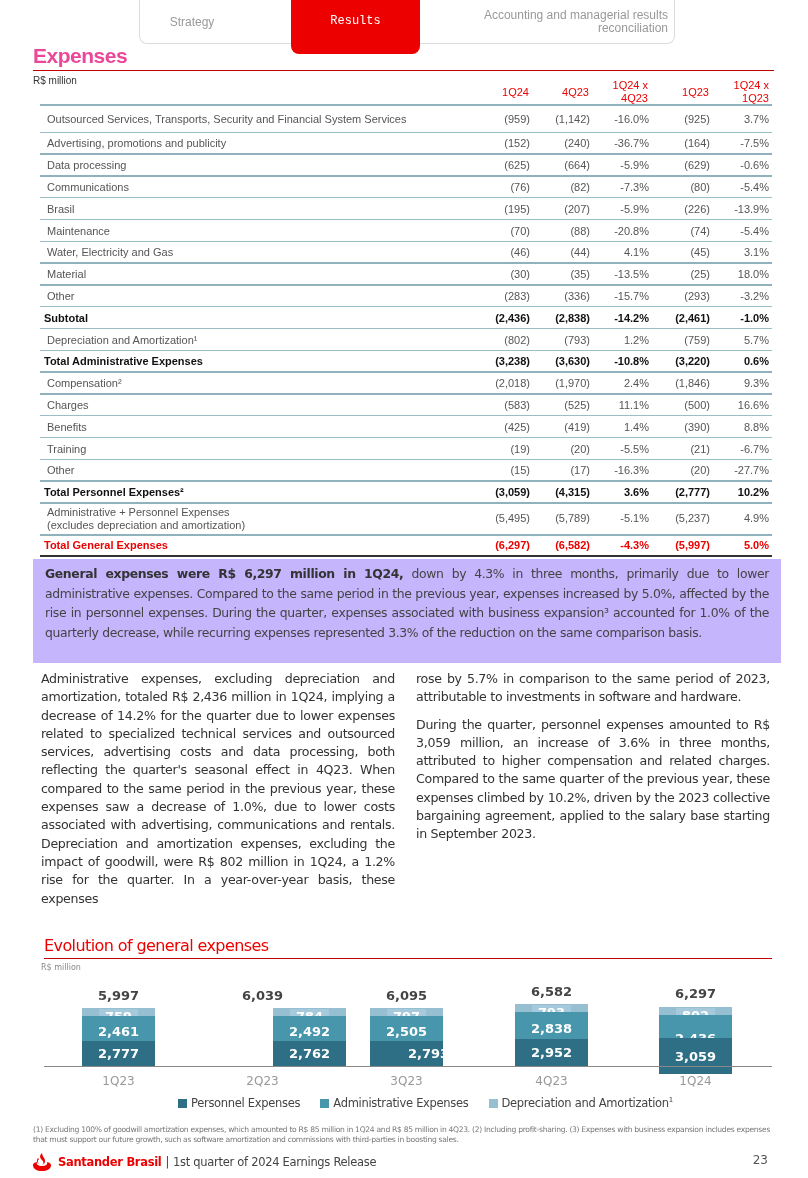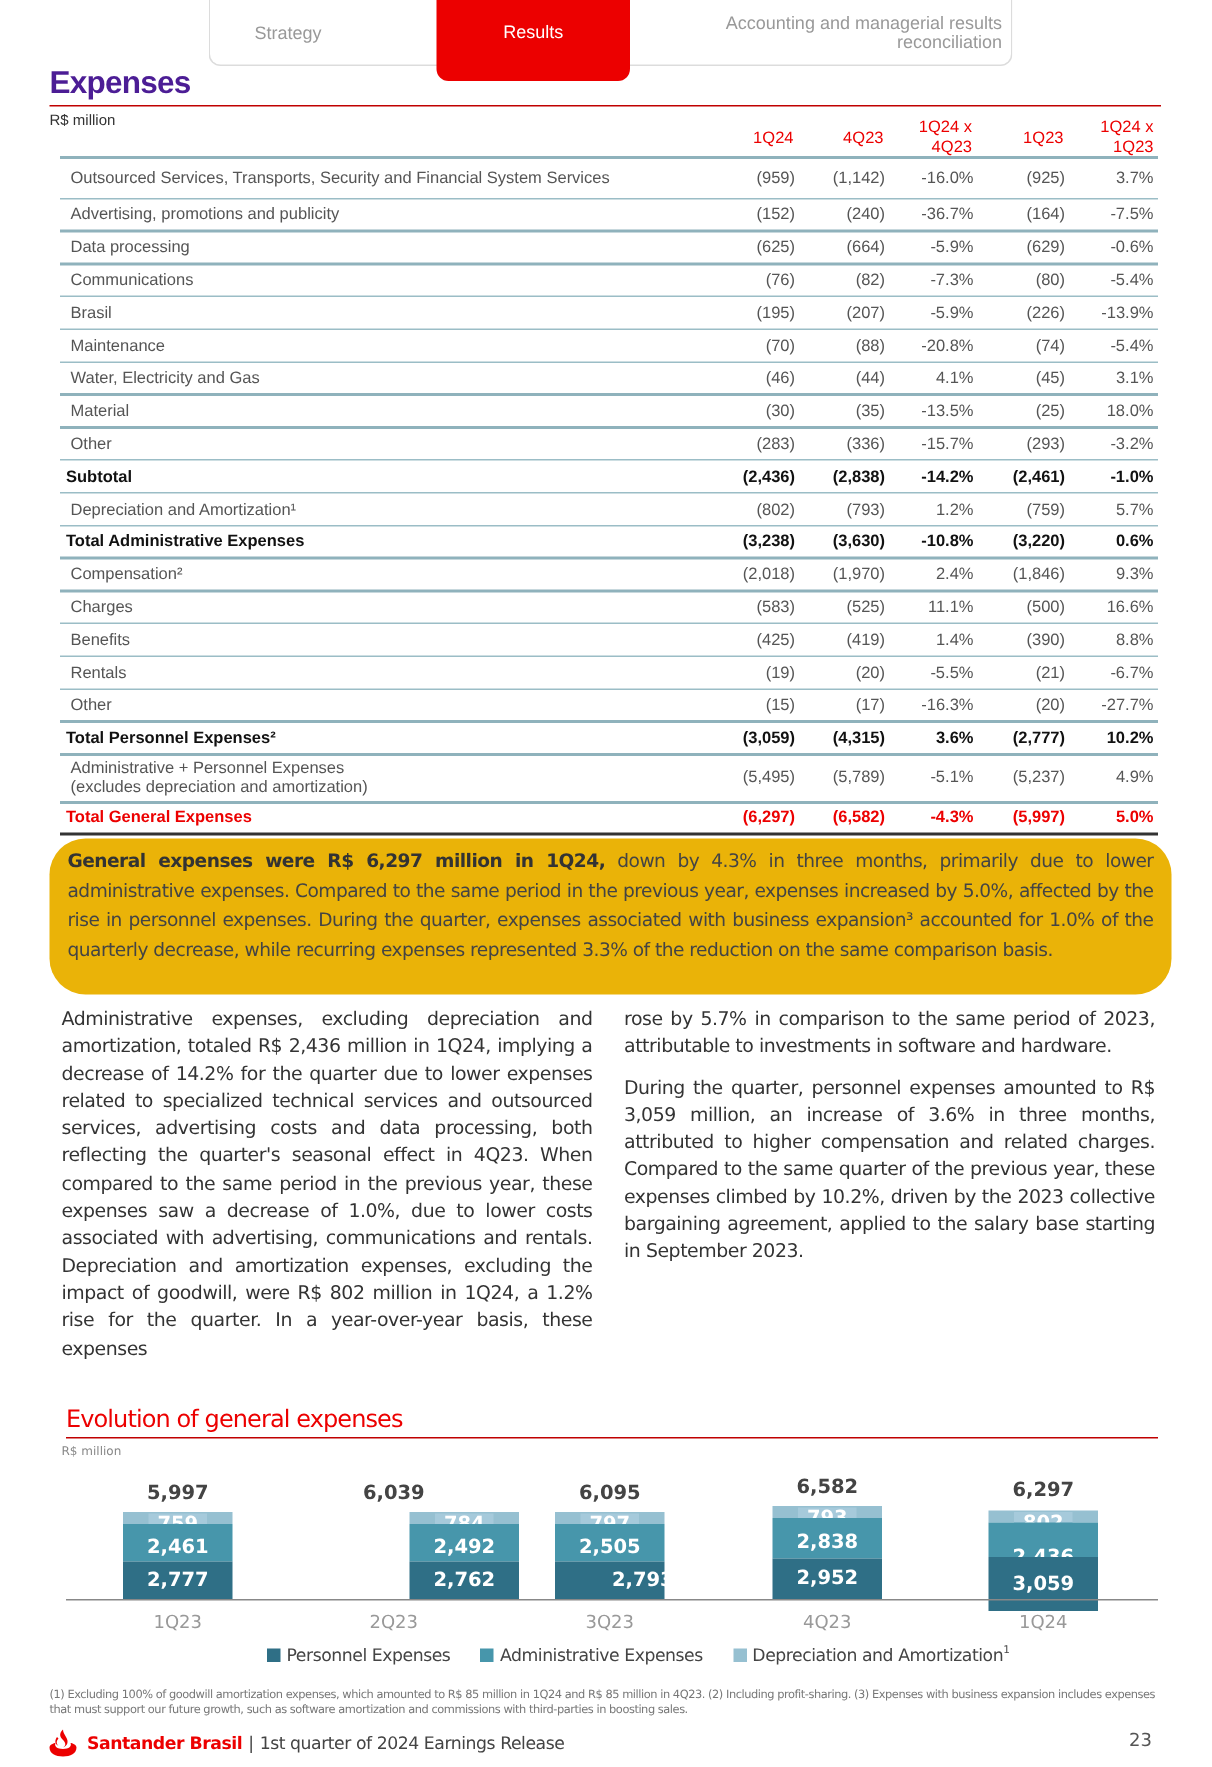--- a/index.html
+++ b/index.html
@@ -11,21 +11,21 @@
     border: 1px solid #dcdcdc; border-top: none; border-radius: 0 0 8px 8px; background: #fff; }
   .tab { position: absolute; top: 0; height: 44px; display: flex; align-items: center; justify-content: center;
     font-family: "Liberation Sans", sans-serif; font-size: 12px; color: #999; text-align: right; line-height: 13px; }
   .tab-strategy { left: 0; width: 104px; }
   .tab-results { left: 152px; width: 129px; height: 55px; top: -1px; background: #ec0000; color: #fff;
     border-radius: 0 0 8px 8px; padding-top: 0; }
   .tab-results span { margin-top: -10px; }
   .tab-accounting { left: 320px; width: 208px; font-size: 12px; }
 
   .section-title { position: absolute; left: 33px; top: 44px; font-family: "Liberation Sans", sans-serif;
-    font-weight: bold; font-size: 21px; color: #4c1d95; letter-spacing: -0.5px; }
+    font-weight: bold; font-size: 21px; color: #ec4899; letter-spacing: -0.5px; }
   .title-rule { position: absolute; left: 33px; top: 70px; width: 741px; height: 1px; background: #c00000; }
 
   .unit { position: absolute; left: 33px; top: 75px; font-family: "Liberation Sans", sans-serif; font-size: 10px; color: #333; }
 
   
   .col-head { position: absolute; font-family: "Liberation Sans", sans-serif; font-size: 11px; color: #ec0000;
     text-align: right; line-height: 13px; }
   .table { position: absolute; left: 40px; top: 105px; width: 732px; }
   .row { position: relative; height: 21.8px; border-bottom: 1px solid #9bbdc6; display: flex; align-items: center;
     font-family: "Liberation Sans", sans-serif; font-size: 11px; color: #555; }
@@ -38,23 +38,23 @@
   .row.bold .lbl { left: 4px; }
   .row .v { position: absolute; text-align: right; }
   .v.c1 { right: 242px; }
   .v.c2 { right: 182px; }
   .v.c3 { right: 123px; }
   .v.c4 { right: 62px; }
   .v.c5 { right: 3px; }
   .table-top-rule { position: absolute; left: 40px; top: 104px; width: 732px; height: 2px; background: #8fb2bc; }
 
   
-  .highlight { position: absolute; left: 33px; top: 559px; width: 748px; height: 104px; background: #eab308;
+  .highlight { position: absolute; left: 33px; top: 559px; width: 748px; height: 104px; background: #c4b5fd;
     padding: 5px 12px 0 12px; font-family: "DejaVu Sans", sans-serif; font-size: 12.4px; line-height: 19.6px;
-    color: #444; text-align: justify; letter-spacing: -0.35px; border-radius: 24px; }
+    color: #444; text-align: justify; letter-spacing: -0.35px; }
   .highlight b { color: #333; }
 
   
   .col { position: absolute; font-family: "DejaVu Sans", sans-serif; font-size: 12.6px; line-height: 18.3px;
     color: #333; text-align: justify; letter-spacing: -0.3px; }
   .col-left { left: 41px; top: 670px; width: 354px; }
   .col-right { left: 416px; top: 670px; width: 354px; }
   .col p + p { margin-top: 9px; }
 
   
@@ -93,21 +93,21 @@
 <body>
 
 <div class="tabs">
   <div class="tab tab-strategy">
       <span>Strategy</span>
     </div>
   <div class="tab tab-accounting">
       <span>Accounting and managerial results reconciliation</span>
     </div>
 </div>
-<div class="tab tab-results" style="left:291px;">
+<div class="tab tab-results" style="left:291px;font-family:Liberation Mono, monospace;">
     <span>Results</span>
   </div>
 
 <div class="section-title">Expenses</div>
 <div class="title-rule"></div>
 <div class="unit">R$ million</div>
 
 <div class="col-head" style="left:480px; width:49px; top:86px;">1Q24</div>
 <div class="col-head" style="left:540px; width:49px; top:86px;">4Q23</div>
 <div class="col-head" style="left:600px; width:48px; top:79px;">
@@ -237,21 +237,21 @@
   </div>
   <div class="row">
     <span class="lbl">Benefits</span>
     <span class="v c1">(425)</span>
     <span class="v c2">(419)</span>
     <span class="v c3">1.4%</span>
     <span class="v c4">(390)</span>
     <span class="v c5">8.8%</span>
   </div>
   <div class="row">
-    <span class="lbl">Rentals</span>
+    <span class="lbl">Training</span>
     <span class="v c1">(19)</span>
     <span class="v c2">(20)</span>
     <span class="v c3">-5.5%</span>
     <span class="v c4">(21)</span>
     <span class="v c5">-6.7%</span>
   </div>
   <div class="row thick">
     <span class="lbl">Other</span>
     <span class="v c1">(15)</span>
     <span class="v c2">(17)</span>

